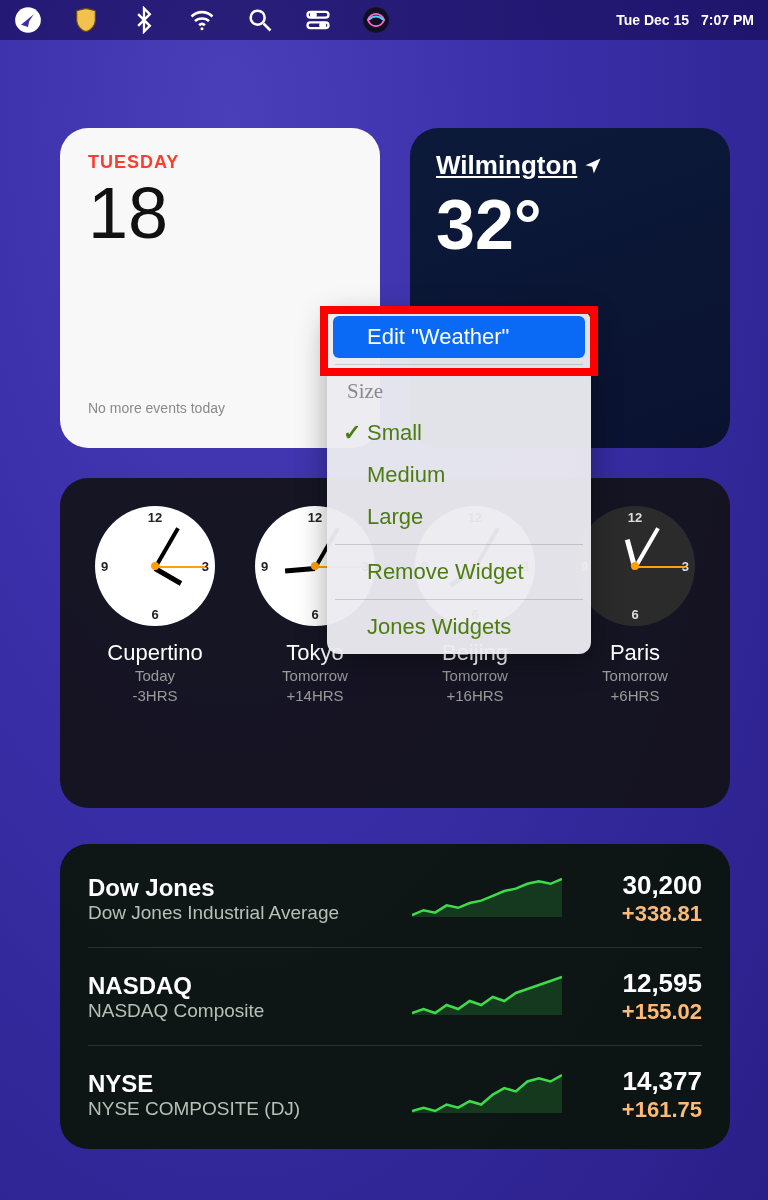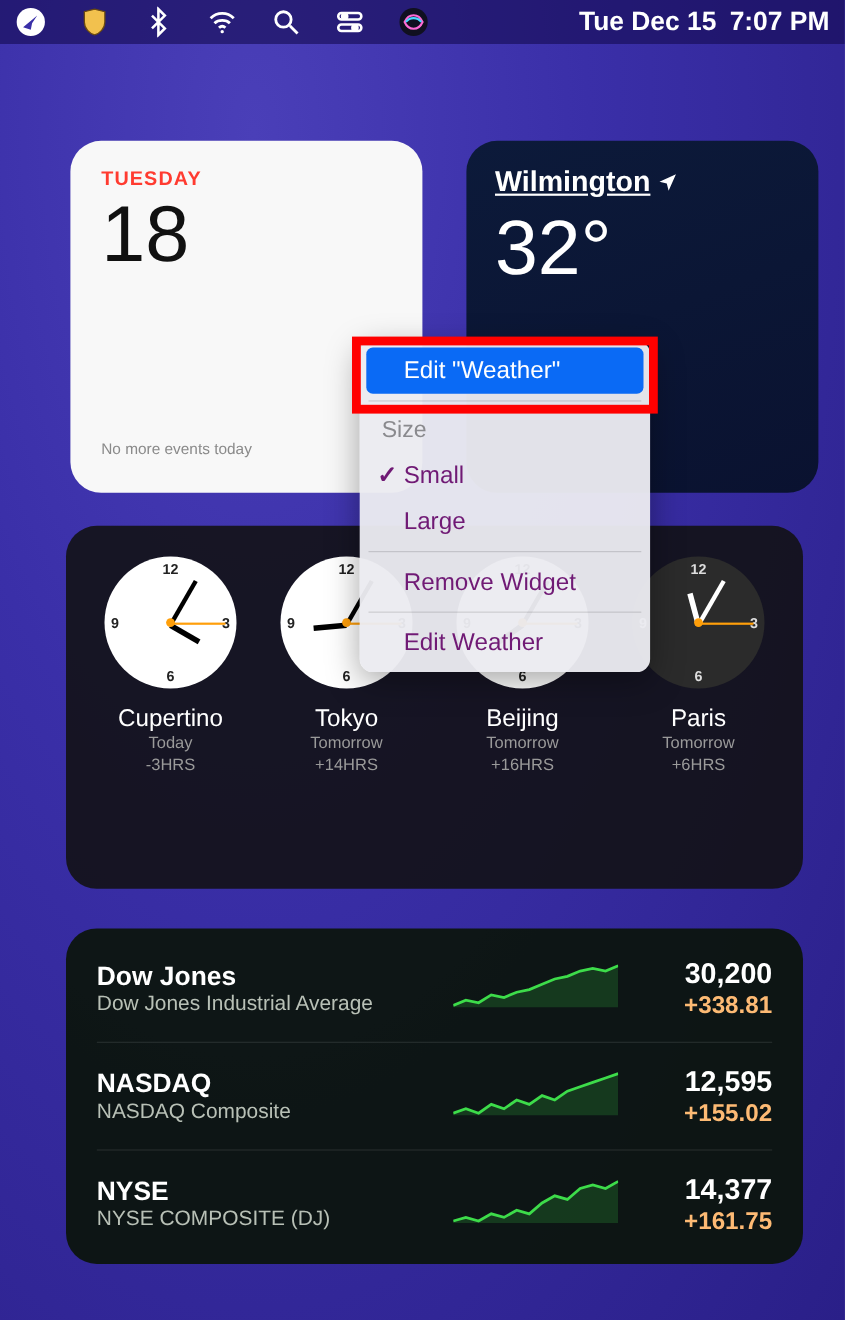--- a/index.html
+++ b/index.html
@@ -19,21 +19,21 @@
     background: rgba(20,10,80,0.6);
     display: flex;
     align-items: center;
     padding: 0 14px;
     gap: 30px;
     font-size: 20px;
   }
   .menubar .spacer { flex: 1; }
   .menubar .datetime {
     font-weight: 600;
-    font-size: 24px;
+    font-size: 14px;
     white-space: nowrap;
     display:flex;
     align-items:flex-start;
     gap:12px;
   }
   .icon {
     display: inline-flex;
     align-items: center;
     justify-content: center;
     width: 28px; height: 28px;
@@ -42,23 +42,22 @@
 
   
   .widgets {
     position: absolute;
     top: 128px;
     left: 0; right: 0;
     padding: 0 20px;
   }
   .row1 {
     display: flex;
-    gap: 40px;
+    gap: 30px;
     margin-left: 40px;
-    justify-content: center;
   }
   .card {
     border-radius: 28px;
     overflow: hidden;
     position: relative;
   }
 
   
   .calendar-card {
     width: 320px; height: 320px;
@@ -95,21 +94,21 @@
     color: #fff;
     padding: 22px 26px;
   }
   .weather-card .city {
     font-size: 26px;
     font-weight: 600;
     display:flex; align-items:center; gap:6px;text-decoration:underline;
   }
   .weather-card .temp {
     font-size: 70px;
-    font-weight: 400;
+    font-weight: 700;
     margin-top: 4px;
   }
 
   
   .clocks-card {
     margin-top: 30px;
     margin-left: 40px;
     width: 670px;
     height: 330px;
     background: #111111e0;
@@ -192,30 +191,31 @@
     box-shadow: 0 8px 30px rgba(0,0,0,0.35);
     padding: 6px;
     color: #222;
     font-size: 22px;
     z-index: 50;
   }
   .context-menu .item {
     padding: 8px 14px 8px 34px;
     border-radius: 6px;
     position:relative;
-    color:#701a75;
+    color:#4d7c0f;
   }
   .context-menu .item.selected {
     background:#0a6af5;
     color:#fff;
   }
   .context-menu .header {
     padding: 8px 14px 8px 14px;
     color:#8a8a8e;
     font-size:21px;
+    font-family:Liberation Serif, serif;
   }
   .context-menu .check::before{
     content:"✓";
     position:absolute; left:10px;
     font-weight:700;
   }
   .context-menu .divider{
     height:1px; background:rgba(0,0,0,0.15);
     margin:6px 2px;
   }
@@ -417,19 +417,20 @@
      </div>
       </div>
     </div>
 </div>
 
 <div class="context-menu">
   <div class="item selected">Edit "Weather"</div>
   <div class="divider"></div>
   <div class="header">Size</div>
   <div class="item check">Small</div>
+  <div class="item">Medium</div>
   <div class="item">Large</div>
   <div class="divider"></div>
   <div class="item">Remove Widget</div>
   <div class="divider"></div>
-  <div class="item">Edit Weather</div>
+  <div class="item">Jones Widgets</div>
 </div>
 <div class="red-highlight"></div>
 
 </body></html>

